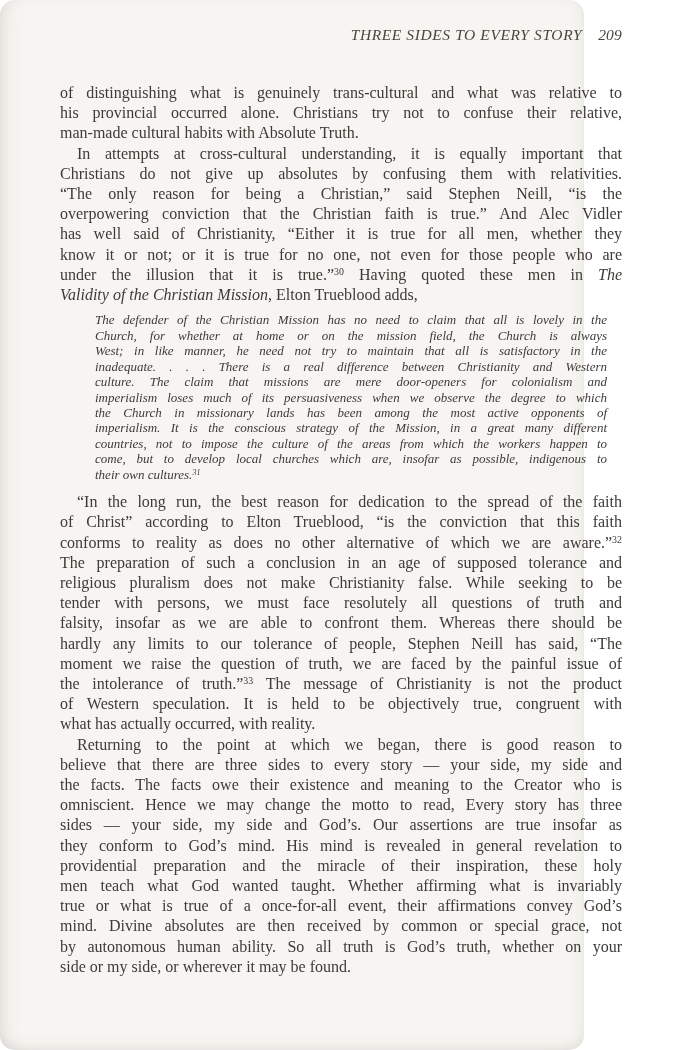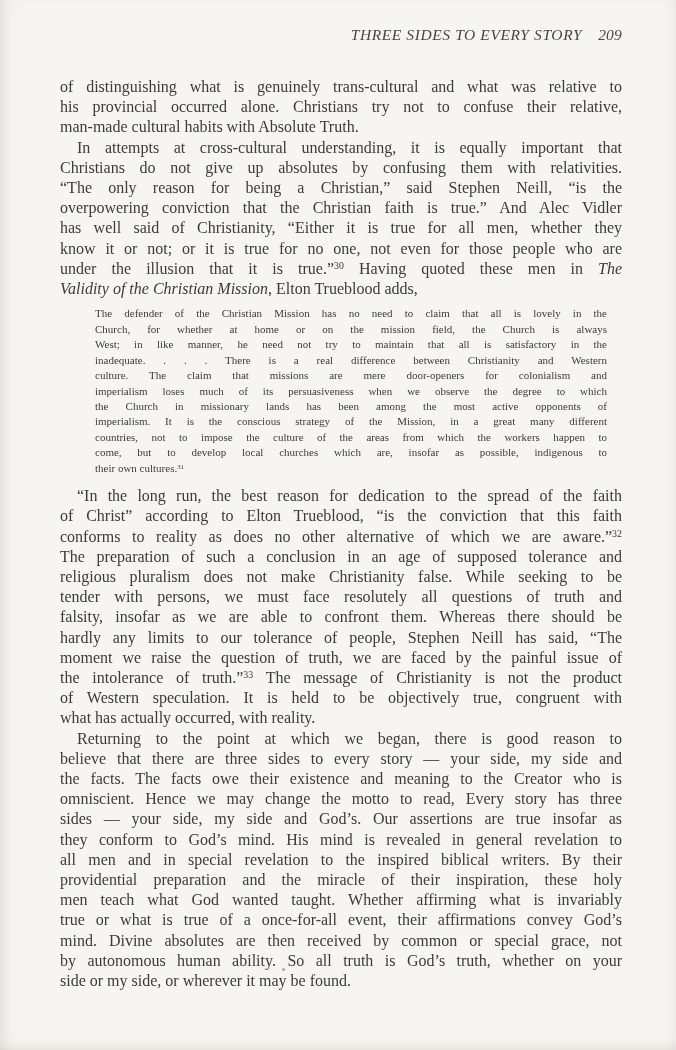--- a/index.html
+++ b/index.html
@@ -4,59 +4,61 @@
 <style>
   html, body {
     margin: 0;
     padding: 0;
     width: 676px;
     height: 1050px;
     overflow: hidden;
   }
   .page {
     position: relative;
-    width: 676px;
+    width: 584px;
     height: 1050px;
     background: #f7f5f1;
     box-shadow: inset 14px 0 22px -18px rgba(120,115,105,.35),
                 inset -10px 0 18px -16px rgba(120,115,105,.25),
                 inset 0 -12px 20px -18px rgba(120,115,105,.3);
     font-family: "Liberation Serif", "DejaVu Serif", serif;
     color: #3d3b37;
+    border-radius: 15px;
   }
   .running-head {
     position: absolute;
     top: 26px;
     left: 60px;
     width: 562px;
     text-align: right;
     font-style: italic;
     font-size: 15.5px;
     letter-spacing: 0.6px;
     color: #49463f;
     white-space: nowrap;
   }
   .running-head .page-num {
     margin-left: 16px;
     letter-spacing: 0.2px;
   }
   .body-text {
     position: absolute;
-    top: 77px;
+    top: 83px;
     left: 60px;
     width: 562px;
     font-size: 16px;
   }
   .para {
     line-height: 20.2px;
   }
   .quote {
     margin: 7px 15px 10px 35px;
-    font-size: 11px;
+    font-size: 13px;
     line-height: 15.45px;
+    font-style: italic;
   }
   .para-3 { margin-top: 8px; }
   .line {
     text-align: justify;
     text-align-last: justify;
     white-space: normal;
   }
   .line.last {
     text-align-last: left;
   }
@@ -134,21 +136,20 @@
         <div class="line">of Western speculation. It is held to be objectively true, congruent with</div>
         <div class="line last">what has actually occurred, with reality.</div>
       </div>
     <div class="para para-4">
         <div class="line first-indent">Returning to the point at which we began, there is good reason to</div>
         <div class="line">believe that there are three sides to every story — your side, my side and</div>
         <div class="line">the facts. The facts owe their existence and meaning to the Creator who is</div>
         <div class="line">omniscient. Hence we may change the motto to read, Every story has three</div>
         <div class="line">sides — your side, my side and God’s. Our assertions are true insofar as</div>
         <div class="line">they conform to God’s mind. His mind is revealed in general revelation to</div>
-        <div class="line">all men and in special revelation to the inspired biblical writers. By their</div>
         <div class="line">providential preparation and the miracle of their inspiration, these holy</div>
         <div class="line">men teach what God wanted taught. Whether affirming what is invariably</div>
         <div class="line">true or what is true of a once-for-all event, their affirmations convey God’s</div>
         <div class="line">mind. Divine absolutes are then received by common or special grace, not</div>
         <div class="line">by autonomous human ability. So all truth is God’s truth, whether on your</div>
         <div class="line last">side or my side, or wherever it may be found.</div>
       </div>
   </div>
 
   <div class="artifact-dot"></div>

